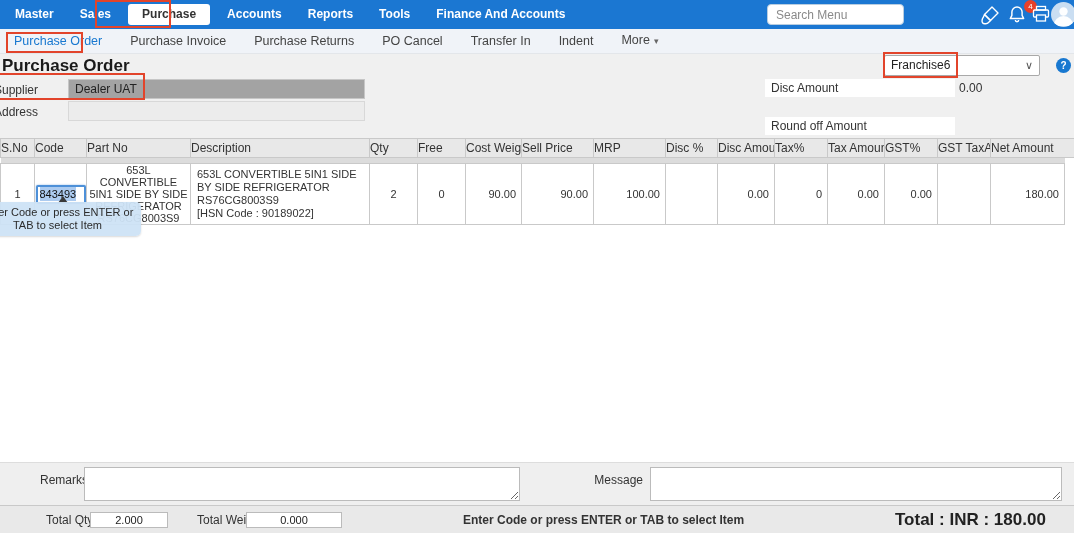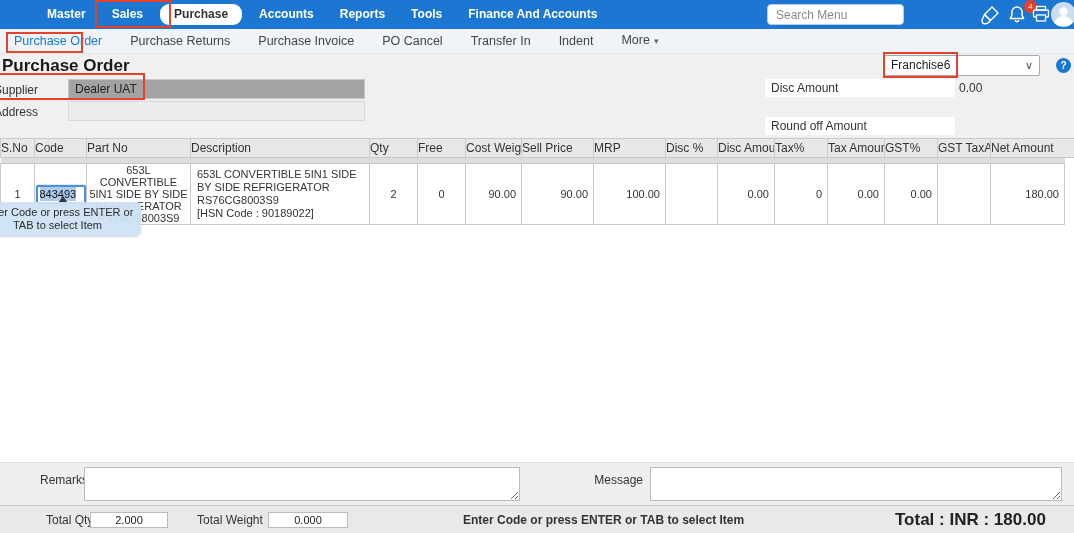--- a/index.html
+++ b/index.html
@@ -2,22 +2,22 @@
 <html><head>
 <meta charset="utf-8">
 <style>
   * { margin:0; padding:0; box-sizing:border-box; }
   body { font-family:"Liberation Sans", sans-serif; background:#fff; }
   .screen { position:relative; width:1074px; height:533px; overflow:hidden; background:#fff; }
 
   
   .topnav { position:absolute; left:0; top:0; width:1074px; height:29px; background:#1b77d2; display:flex; align-items:center; }
   .topnav-item { color:#fff; font-size:12px; font-weight:bold; padding:0 13px; line-height:29px; cursor:pointer; white-space:nowrap; }
-  .topnav-item.first { padding-left:15px;margin-left:32px; }
-  .topnav-item.active { background:#fff; color:#333; border-radius:9px; line-height:21px; height:21px; margin:0 4px; padding:0 14px; }
+  .topnav-item.first { padding-left:15px; }
+  .topnav-item.active { background:#fff; color:#333; border-radius:3px; line-height:21px; height:21px; margin:0 4px; padding:0 14px; }
   .search-box { position:absolute; left:767px; top:4px; width:137px; height:21px; background:#fff; border:1px solid #b8cde0; border-radius:4px; font-size:12px; color:#555; padding:0 8px; font-family:"Liberation Sans", sans-serif; }
   .search-box::placeholder { color:#8a8a8a; }
   .nav-icon { position:absolute; top:4px; width:22px; height:22px; cursor:pointer; }
   .badge { position:absolute; top:-4px; right:-8px; min-width:13px; height:13px; background:#e8402a; border-radius:7px; color:#fff; font-size:8px; line-height:13px; text-align:center; padding:0 2px; }
   .avatar { position:absolute; left:1051px; top:2px; width:25px; height:25px; border-radius:50%; background:#cadef2; overflow:hidden; }
 
   
   .subnav { position:absolute; left:0; top:29px; width:1074px; height:25px; background:#f0f3f8; display:flex; align-items:center; border-bottom:1px solid #e3e6ea; }
   .subnav-item { font-size:12.5px; color:#444; padding:0 14px; line-height:25px; cursor:pointer; white-space:nowrap; }
   .subnav-item.active { color:#1878d0; }
@@ -107,22 +107,22 @@
     <span class="avatar">
       <svg width="25" height="25" viewBox="0 0 25 25">
           <circle cx="12.5" cy="9.5" r="4.2" fill="#fff" opacity="0.95"></circle>
           <path d="M2.5 24a10 10 0 0 1 20 0z" fill="#fff" opacity="0.95"></path>
         </svg>
     </span>
   </div>
 
   <div class="subnav">
     <div class="subnav-item active">Purchase Order</div>
+    <div class="subnav-item">Purchase Invoice</div>
     <div class="subnav-item">Purchase Returns</div>
-    <div class="subnav-item">Purchase Invoice</div>
     <div class="subnav-item">PO Cancel</div>
     <div class="subnav-item">Transfer In</div>
     <div class="subnav-item">Indent</div>
     <div class="subnav-item"><span>More</span><span class="caret">▾</span></div>
   </div>
 
   <div class="band"></div>
   <div class="page-title">Purchase Order</div>
 
   <div class="fr-select">
@@ -222,21 +222,21 @@
     <div class="r-label" style="left:40px; width:40px; text-align:right;">Remarks</div>
     <textarea class="r-area" style="left: 84px; width: 436px;"></textarea>
     <div class="r-label" style="left:586px; width:57px; text-align:right;">Message</div>
     <textarea class="r-area" style="left: 650px; width: 412px;"></textarea>
   </div>
 
   <div class="footer">
     <div class="f-label" style="left:46px;">Total Qty</div>
     <input class="f-input" style="left: 90px; width: 78px;" value="2.000">
     <div class="f-label" style="left:197px;">Total Weight</div>
-    <input class="f-input" style="left: 268px; width: 80px;" value="0.000">
+    <input class="f-input" style="left: 246px; width: 96px;" value="0.000">
     <div class="f-hint">Enter Code or press ENTER or TAB to select Item</div>
     <div class="f-total">Total : INR : 180.00</div>
   </div>
 
   <div class="red-box" style="left:95px; top:0; width:76px; height:28px;"></div>
   <div class="red-box" style="left:6px; top:32px; width:77px; height:21px;"></div>
   <div class="red-box" style="left:-3px; top:73px; width:148px; height:27px;"></div>
   <div class="red-box" style="left:883px; top:52px; width:75px; height:26px;"></div>
 
 </div>

